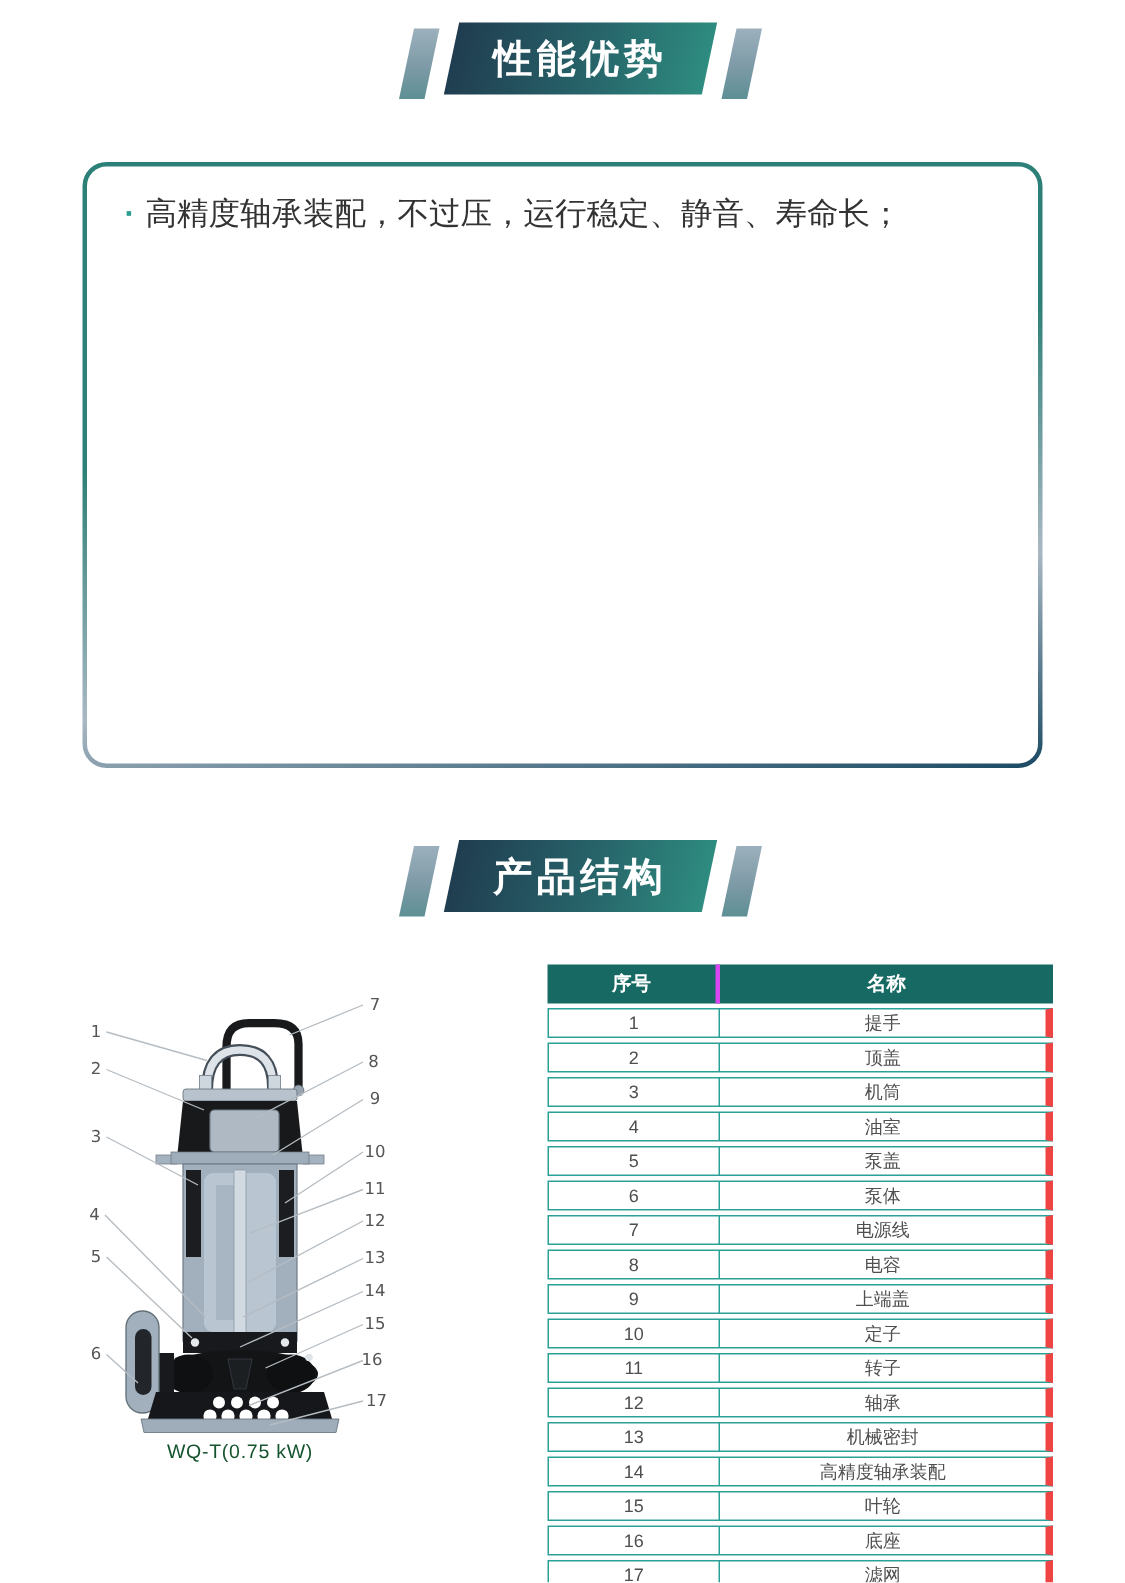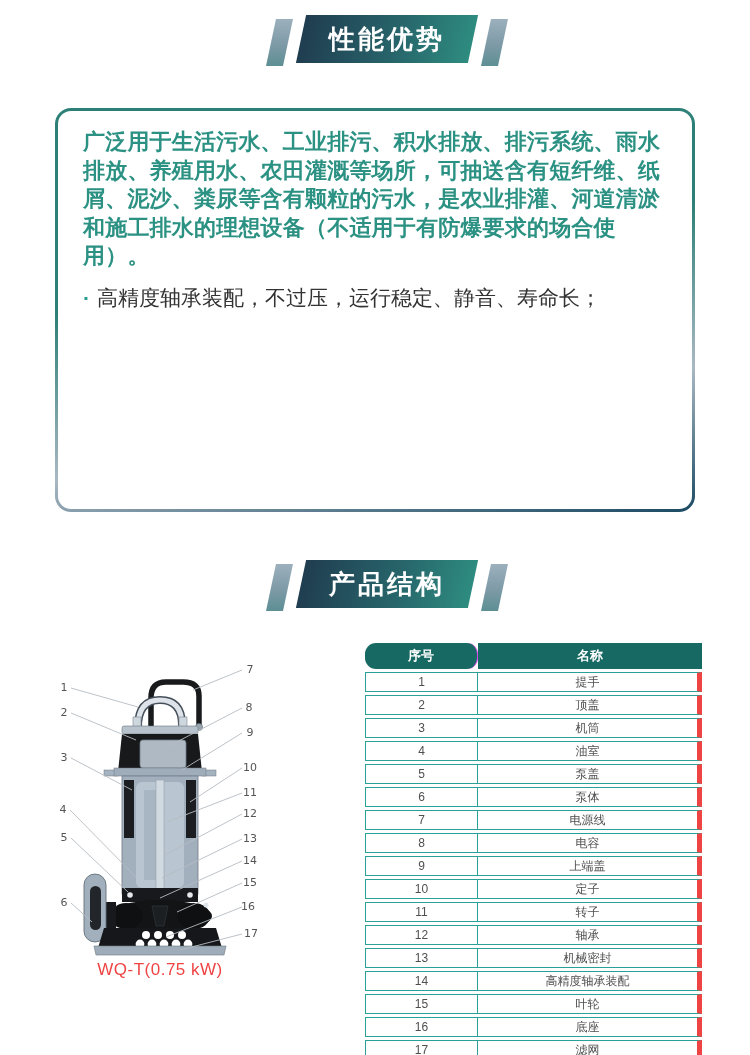--- a/index.html
+++ b/index.html
@@ -46,33 +46,33 @@
   .bullet { margin:0 0 3px 0; font-size:21px; line-height:30.5px; color:#333333; }
   .dot { color:#2a9d8f; font-weight:bold; margin-right:7px; }
 
   
   .diagram { position:absolute; left:40px; top:650px; width:300px; height:345px; }
   .diagram svg { display:block; }
   .callout { font-size:11px; fill:#555555; font-family:"DejaVu Sans",sans-serif; }
   .leader { stroke:#b5bcc2; stroke-width:0.9; fill:none; }
   .caption {
     position:absolute; left:20px; top:310px; width:200px; text-align:center;
-    font-size:17px; color:#ef4444; letter-spacing:0.5px;
+    font-size:13px; color:#14532d; letter-spacing:0.5px;
   }
 
   
   .parts {
     position:absolute; left:365px; top:640px; width:337px;
     border-collapse:separate; border-spacing:0 3px; table-layout:fixed;
   }
   .parts th {
     background:#176a63; color:#ffffff; font-size:13px; font-weight:bold;
     height:26px; text-align:center; padding:0;
   }
-  .parts th.c1 { width:112px; border-right:1px solid #d946ef;border-radius:11px; }
+  .parts th.c1 { width:112px; border-right:3px solid #d946ef; }
   .parts td {
     background:#ffffff; color:#4f4f4f; font-size:12px; height:18px;
     text-align:center; padding:0;
     border-top:1px solid #2aa096; border-bottom:1px solid #2aa096;
   }
   .parts td.c1 { border-left:1px solid #2aa096; border-right:1px solid #2aa096; }
   .parts td.c2 { border-right:5px solid #ef4444; }
 </style>
 </head>
 <body>
@@ -82,21 +82,20 @@
   <div class="badge" style="top:15px">
     <div class="badge-accent"></div>
     <div class="badge-main">
       <span class="badge-text">性能优势</span>
     </div>
     <div class="badge-accent"></div>
   </div>
 
   <div class="feature-border">
     <div class="feature-inner">
-      <p class="intro">广泛用于生活污水、工业排污、积水排放、排污系统、雨水排放、养殖用水、农田灌溉等场所，可抽送含有短纤维、纸屑、泥沙、粪尿等含有颗粒的污水，是农业排灌、河道清淤和施工排水的理想设备（不适用于有防爆要求的场合使用）。</p>
       <div>
         <p class="bullet"><span class="dot">·</span><span>高精度轴承装配，不过压，运行稳定、静音、寿命长；</span></p>
       </div>
     </div>
   </div>
 
   <div class="badge" style="top:560px">
     <div class="badge-accent"></div>
     <div class="badge-main">
       <span class="badge-text">产品结构</span>

